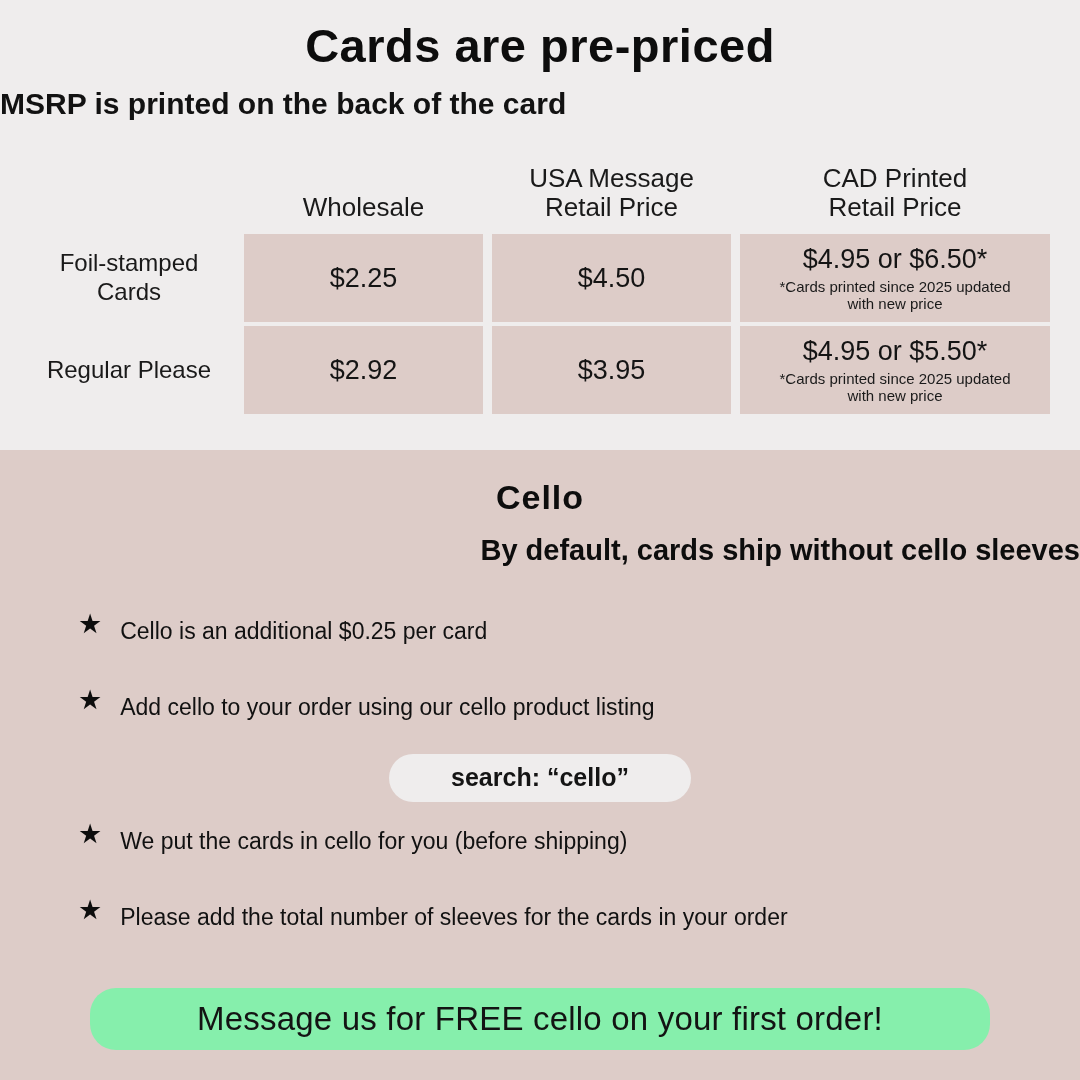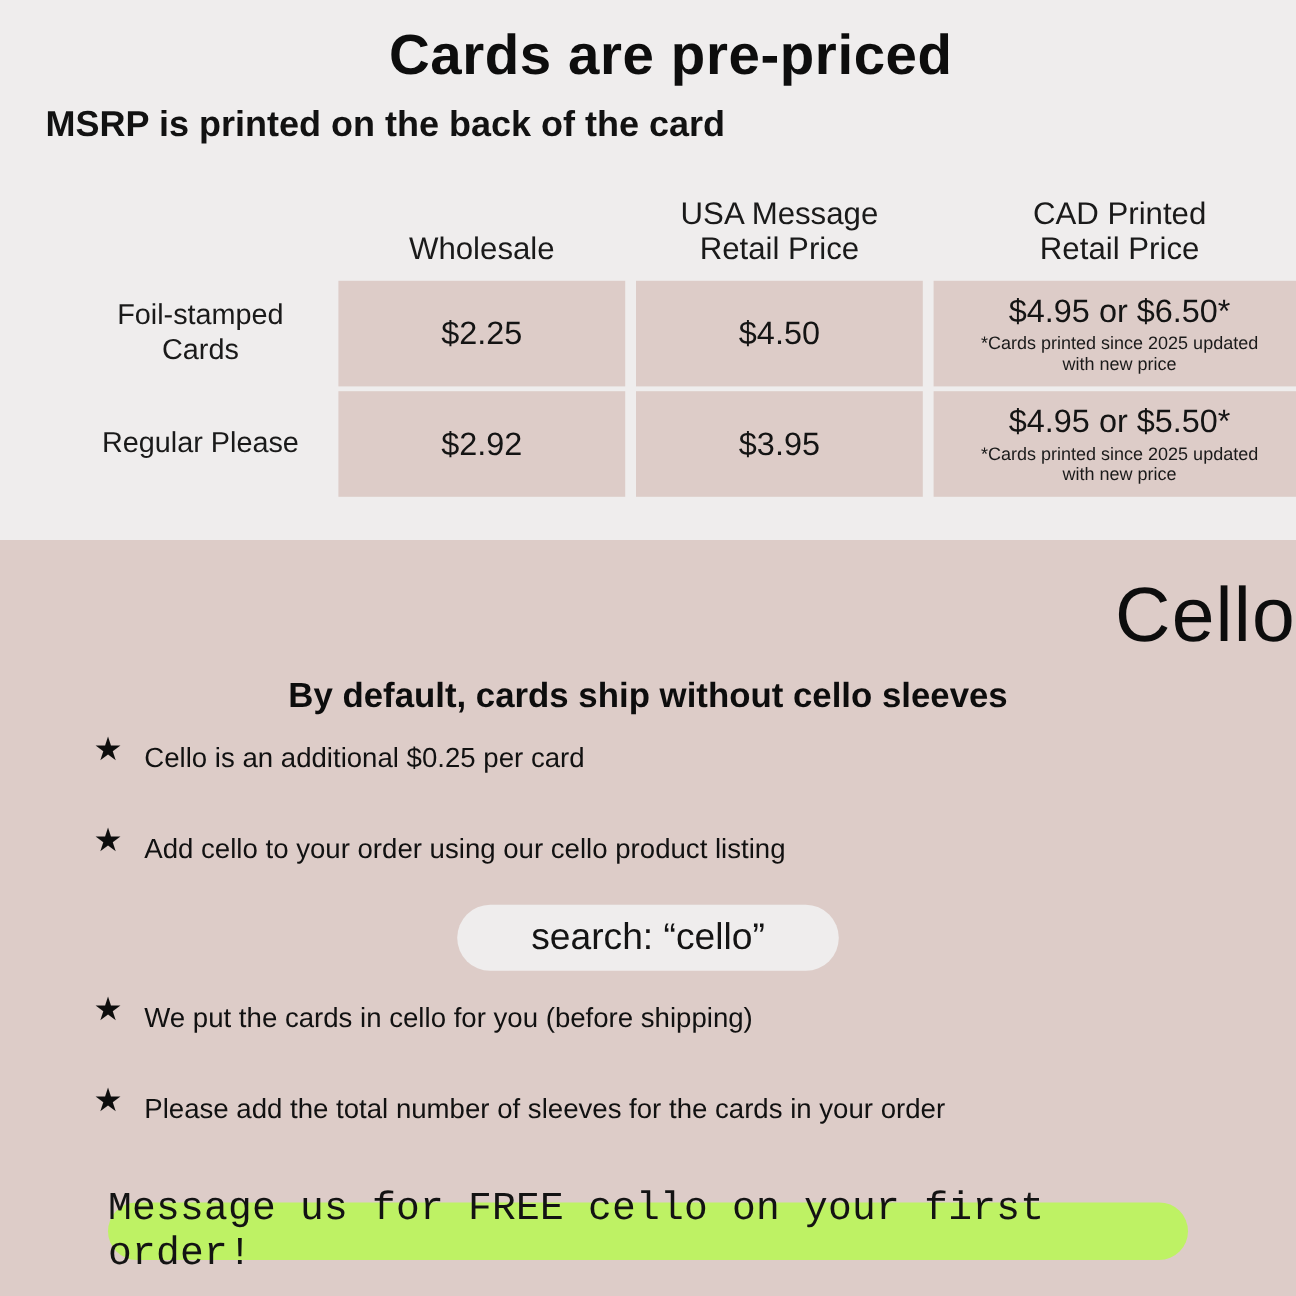--- a/index.html
+++ b/index.html
@@ -21,21 +21,20 @@
     display: flex;
     flex-direction: column;
   }
 
   
   .pricing-section {
     background: #EFEDED;
     height: 450px;
     position: relative;
     box-sizing: border-box;
-    margin-left: 38px;
   }
   .headline {
     text-align: center;
     font-size: 47px;
     font-weight: 700;
     letter-spacing: 0.5px;
     line-height: 1;
     padding-top: 22px;
     color: #0d0d0d;
   }
@@ -110,30 +109,30 @@
   }
 
   
   .cello-section {
     background: #DDCCC8;
     flex: 1;
     position: relative;
     box-sizing: border-box;
   }
   .cello-title {
-    text-align: right;
-    font-size: 64px;
-    font-weight: 400;
+    text-align: center;
+    font-size: 34px;
+    font-weight: 700;
     line-height: 1;
     padding-top: 30px;
     letter-spacing: 1px;
     color: #0d0d0d;
   }
   .cello-sub {
-    text-align: center;
+    text-align: right;
     font-size: 29px;
     font-weight: 700;
     line-height: 1;
     padding-top: 22px;
     color: #0d0d0d;
   }
 
   .bullets {
     margin: 0;
     padding: 0;
@@ -165,48 +164,47 @@
 
   .search-pill-wrap {
     display: flex;
     justify-content: center;
     margin: 4px 0 10px 0;
   }
   .search-pill {
     background: #EFEDED;
     border-radius: 30px;
     padding: 8px 62px 10px 62px;
-    font-size: 31px;
-    font-weight: 400;
+    font-size: 25px;
+    font-weight: 700;
     color: #141414;
     line-height: 1.2;
   }
 
   .cta-wrap {
     position: absolute;
     left: 0;
     bottom: 0;
     width: 1080px;
     display: flex;
     justify-content: center;
     padding-bottom: 30px;
   }
   .cta-banner {
-    background: #bef264;
+    background: #86efac;
     border-radius: 26px;
     width: 900px;
-    height: 48px;
+    height: 62px;
     display: flex;
     align-items: center;
     justify-content: center;
     font-size: 33px;
     font-weight: 400;
     color: #131313;
     letter-spacing: 0.2px;
-    font-family: Liberation Mono, monospace;
   }
 </style>
 </head>
 <body>
 
 <div id="page">
 
   <section class="pricing-section">
     <div class="headline">Cards are pre-priced</div>
     <div class="subheadline">MSRP is printed on the back of the card</div>

